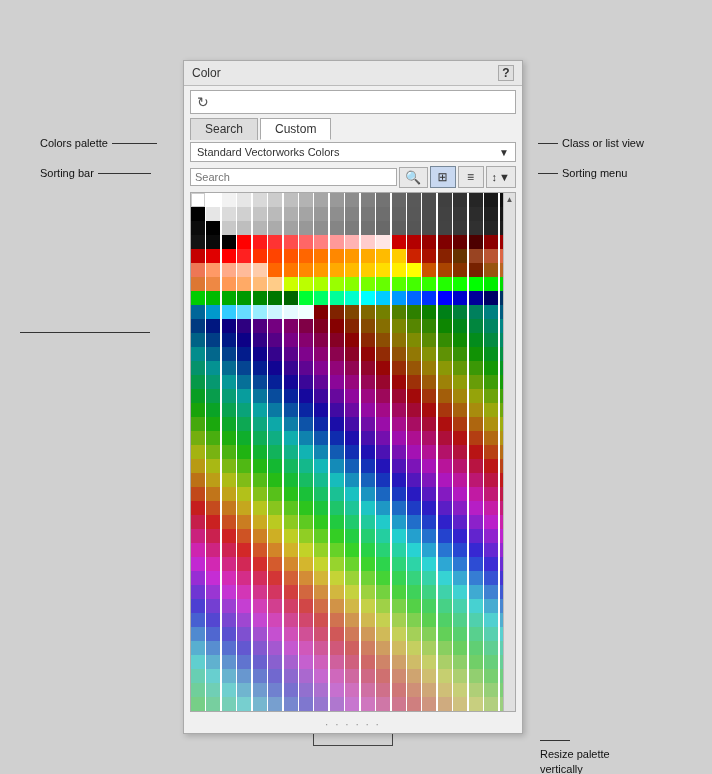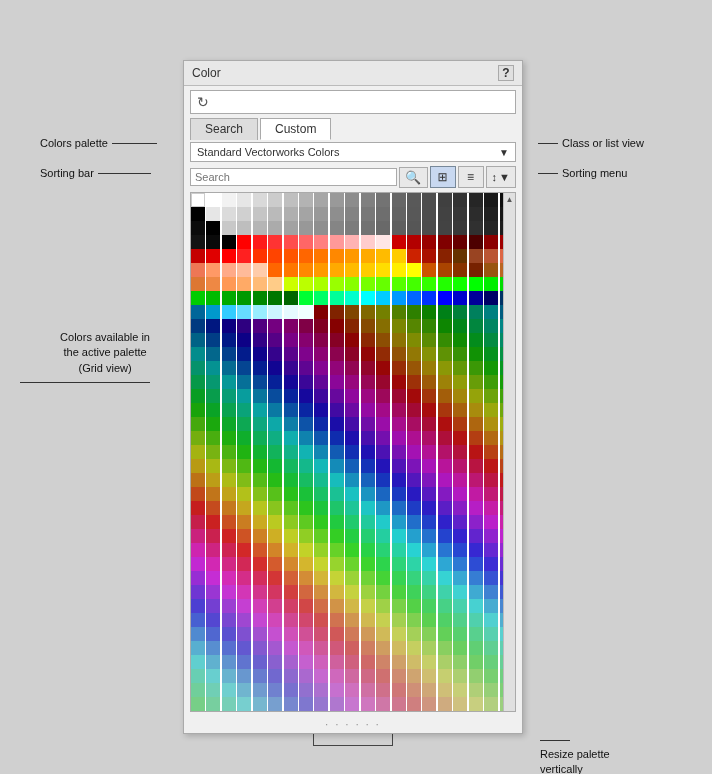--- a/index.html
+++ b/index.html
@@ -278,21 +278,20 @@
     <span class="ann-text">Colors palette</span>
     <div class="line-h" style="width: 45px;"></div>
   </div>
 
   <div class="ann" style="top: 147px; left: 20px;">
     <span class="ann-text">Sorting bar</span>
     <div class="line-h" style="width: 53px;"></div>
   </div>
 
   <div class="ann" style="top: 310px; left: 0px; flex-direction: column; align-items: flex-end; width: 130px;">
-    <span class="ann-text" style="text-align: center; line-height: 1.4;">Colors available in<br>the active palette<br>(Grid view)</span>
     <div style="display: flex; align-items: center; width: 100%;">
       <div class="line-h" style="width: 100%; margin-top: 2px;"></div>
     </div>
   </div>
 
   <div class="ann" style="top: 117px; left: 518px;">
     <div class="line-h" style="width: 20px;"></div>
     <span class="ann-text">Class or list view</span>
   </div>
 

